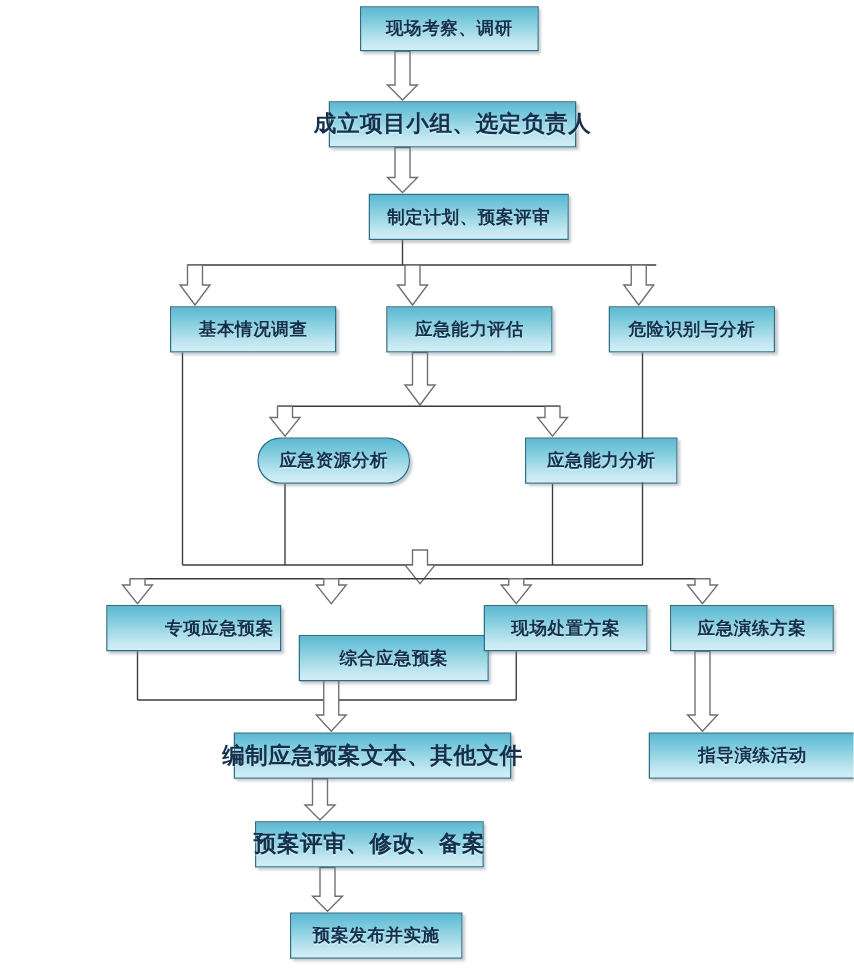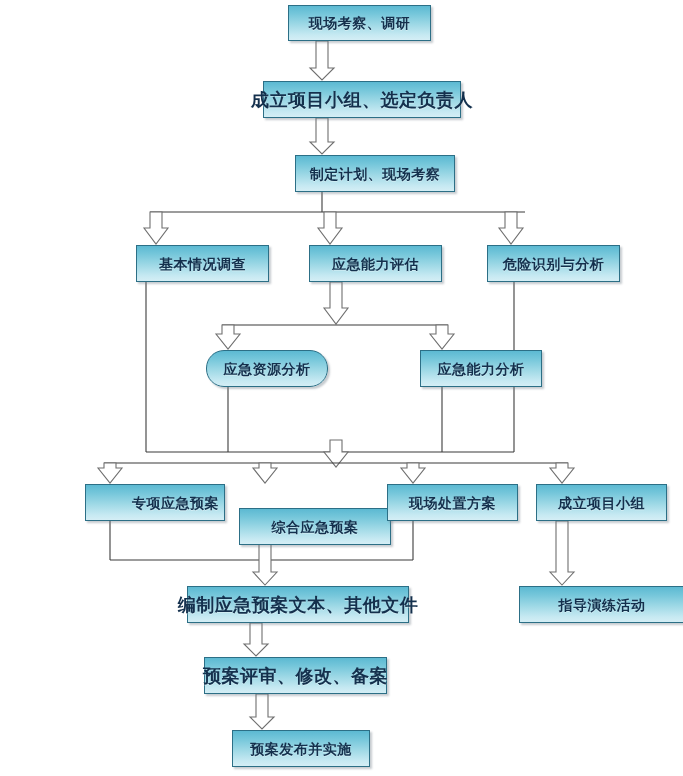--- a/index.html
+++ b/index.html
@@ -87,29 +87,29 @@
 
     <path class="barrow" d="M250,623 L262,623 L262,644 L268,644 L256,656 L244,644 L250,644 Z"></path>
 
     <path class="barrow" d="M256,694 L268,694 L268,717 L274,717 L262,729 L250,717 L256,717 Z"></path>
 
   </svg>
 
   <div id="node-layer">
       <div class="node" style="left: 249px; top: 5px; width: 143px; height: 36px;">现场考察、调研</div>
       <div class="node small" style="left: 224px; top: 81px; width: 198px; height: 37px;">成立项目小组、选定负责人</div>
-      <div class="node" style="left: 256px; top: 155px; width: 160px; height: 37px;">制定计划、现场考察</div>
+      <div class="node" style="left: 256px; top: 155px; width: 160px; height: 37px;">制定计划、预案评审</div>
       <div class="node" style="left: 97px; top: 245px; width: 133px; height: 37px;">基本情况调查</div>
       <div class="node" style="left: 270px; top: 245px; width: 133px; height: 37px;">应急能力评估</div>
       <div class="node" style="left: 448px; top: 245px; width: 133px; height: 37px;">危险识别与分析</div>
       <div class="node" style="left: 167px; top: 350px; width: 122px; height: 37px; border-radius: 18px;">应急资源分析</div>
       <div class="node" style="left: 381px; top: 350px; width: 122px; height: 37px;">应急能力分析</div>
       <div class="node" style="left: 46px; top: 484px; width: 140px; height: 37px; padding-left: 41px;">专项应急预案</div>
       <div class="node" style="left: 200px; top: 508px; width: 152px; height: 37px;">综合应急预案</div>
       <div class="node" style="left: 348px; top: 484px; width: 131px; height: 37px;">现场处置方案</div>
-      <div class="node" style="left: 497px; top: 484px; width: 131px; height: 37px;">成立项目小组</div>
+      <div class="node" style="left: 497px; top: 484px; width: 131px; height: 37px;">应急演练方案</div>
       <div class="node small" style="left: 148px; top: 586px; width: 222px; height: 37px;">编制应急预案文本、其他文件</div>
       <div class="node" style="left: 480px; top: 586px; width: 166px; height: 37px;">指导演练活动</div>
       <div class="node small" style="left: 165px; top: 657px; width: 183px; height: 37px;">预案评审、修改、备案</div>
       <div class="node" style="left: 193px; top: 730px; width: 138px; height: 37px;">预案发布并实施</div>
     </div>
 
 </div>
 
 </body></html>

